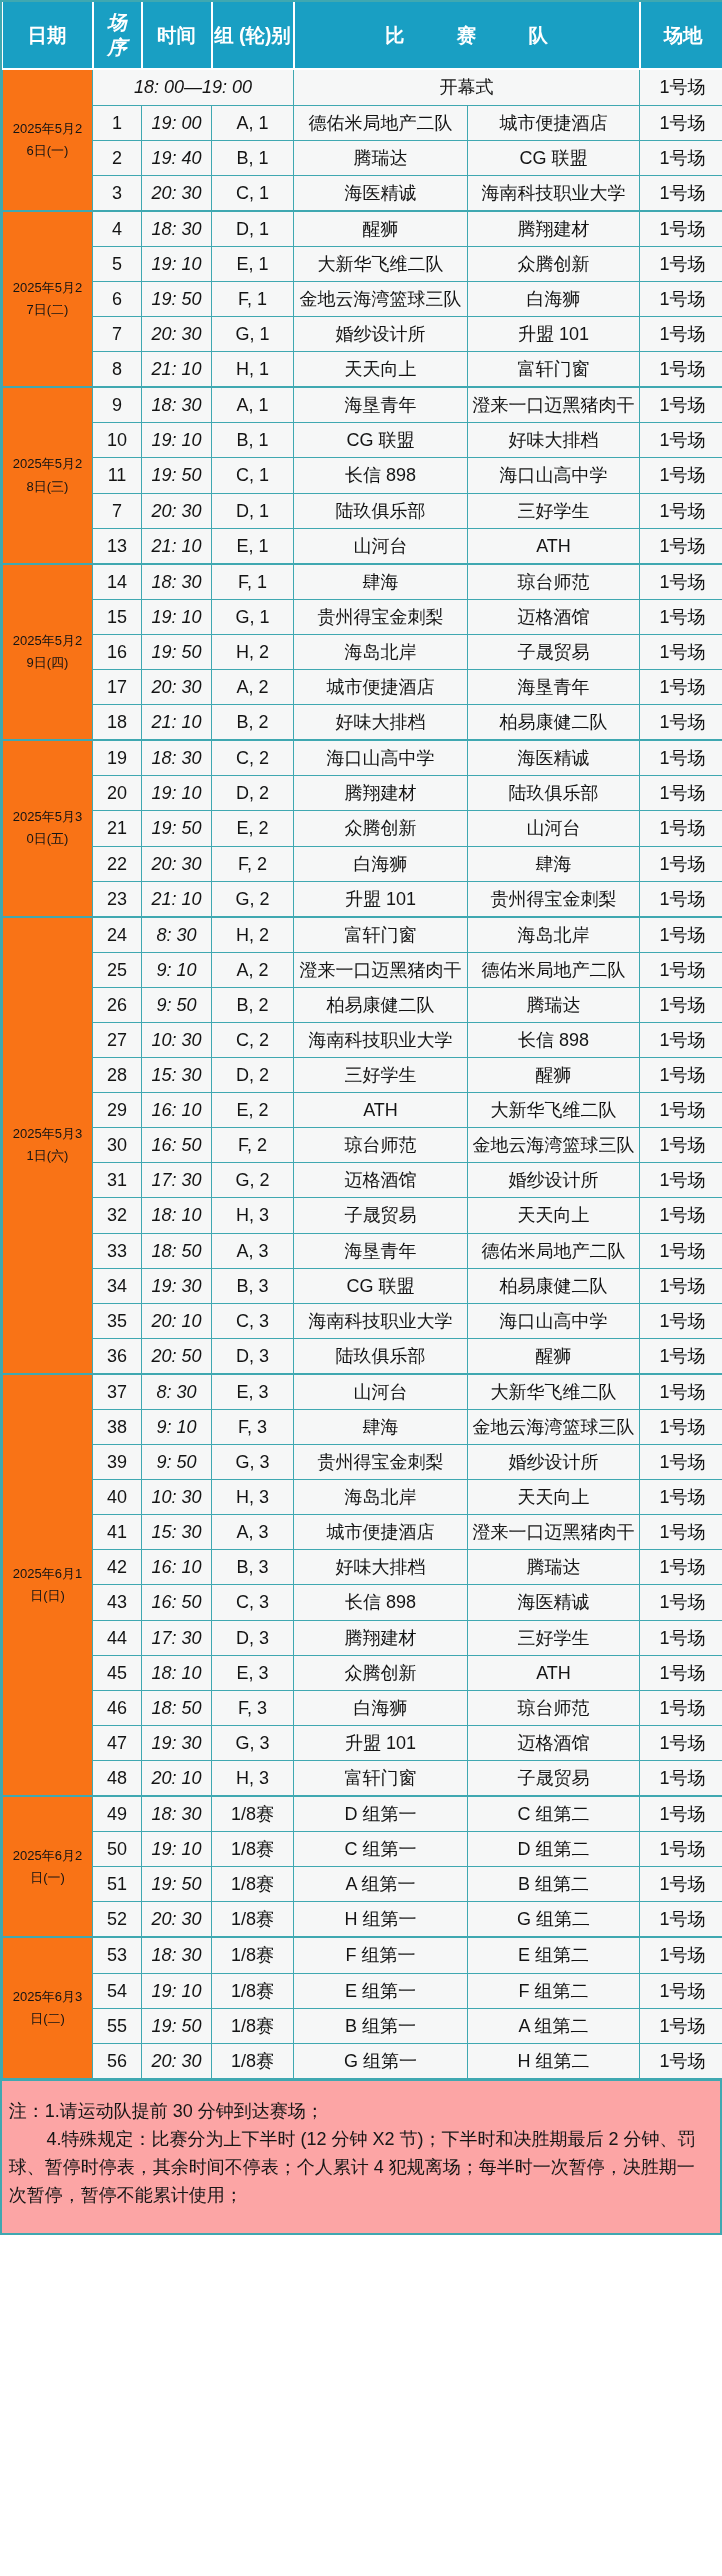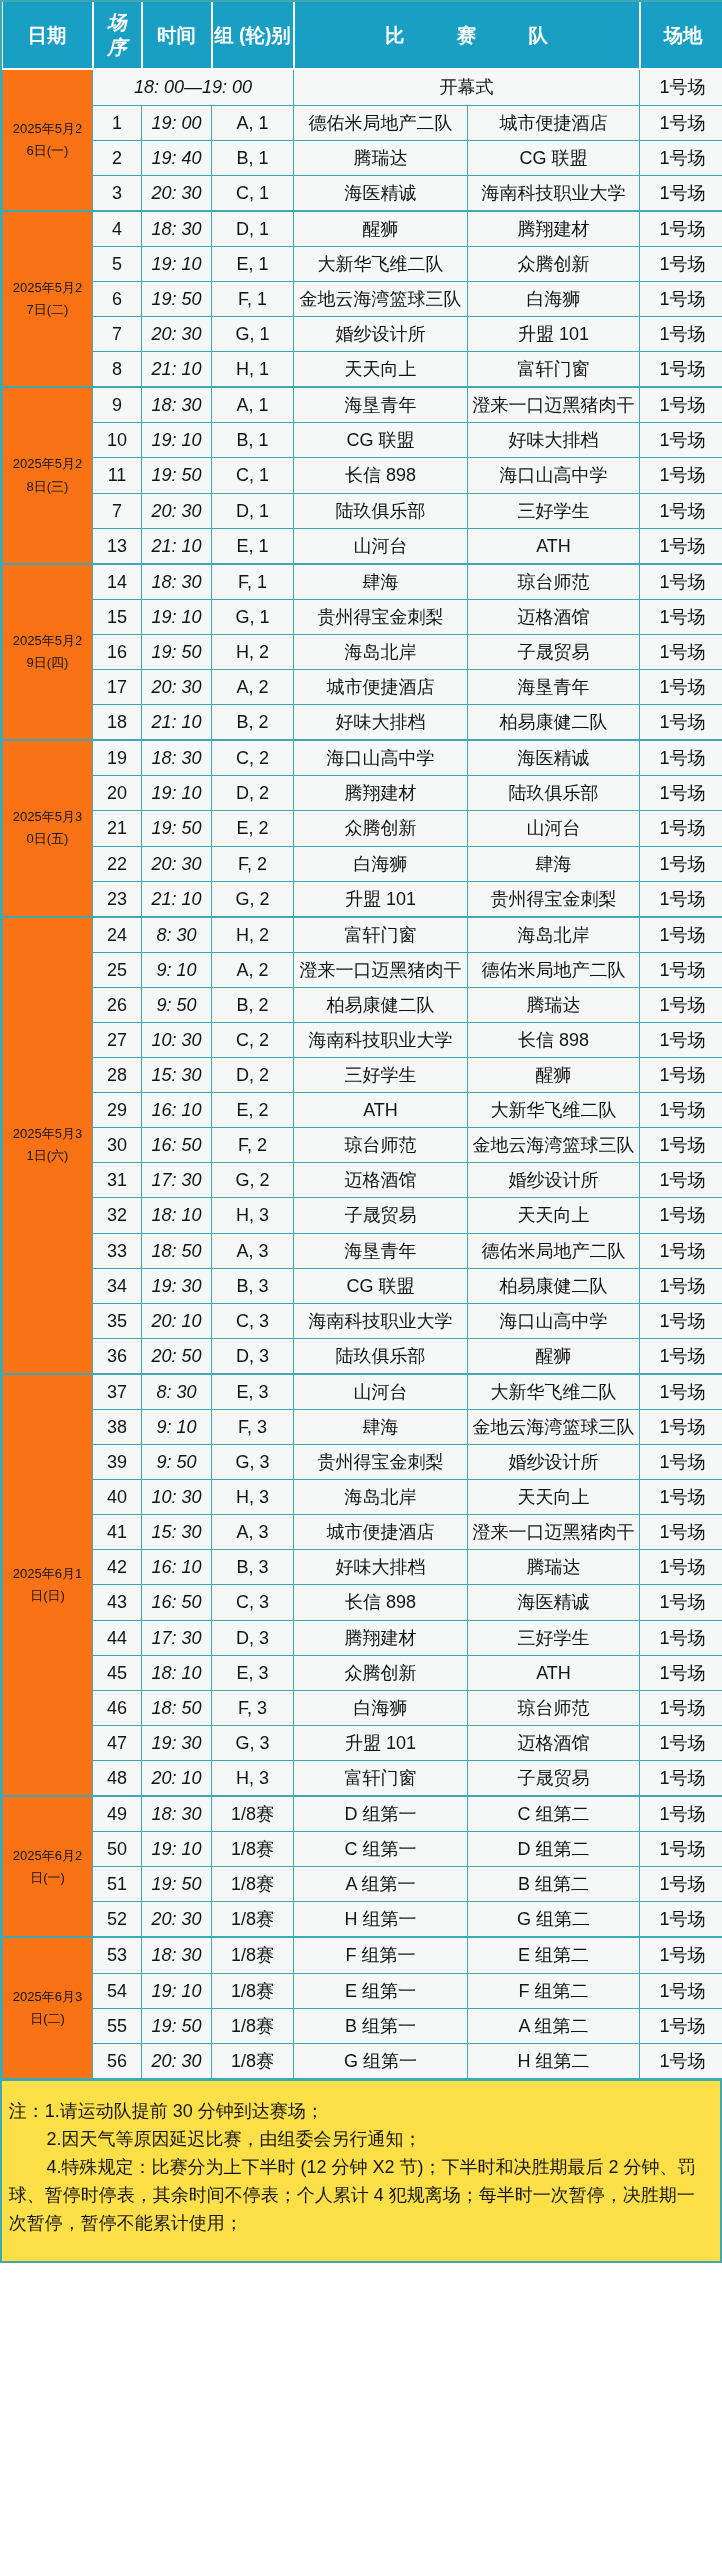--- a/index.html
+++ b/index.html
@@ -48,21 +48,21 @@
   tr.day-start td { border-top: 2.7px solid #3fa8b1; }
   td.date-cell {
     font-size: 13px;
     line-height: 1.7;
     padding: 20px 8px;
     background: #f97316;
   }
   td.time-cell { letter-spacing: 0px; font-style: italic; }
   .notes {
     border-top: 2.7px solid #3fa8b1;
-    background: #fde047;
+    background: #fca5a5;
     padding: 17.4px 8px 23px 6.7px;
   }
   .note-line {
     font-size: 18px;
     line-height: 1.55;
     color: #161616;
     word-break: break-all;
   }
   .note-line.indent { text-indent: 2.1em; }
 </style>
@@ -550,17 +550,16 @@
           <td class="time-cell">20: 30</td>
           <td>1/8赛</td>
           <td>G 组第一</td>
           <td>H 组第二</td>
           <td>1号场</td>
         </tr>
       </tbody>
   </table>
   <div class="notes" id="notes">
       <div class="note-line">注：1.请运动队提前 30 分钟到达赛场；</div>
-      <div class="note-line indent">2.因天气等原因延迟比赛，由组委会另行通知；</div>
       <div class="note-line indent">4.特殊规定：比赛分为上下半时 (12 分钟 X2 节)；下半时和决胜期最后 2 分钟、罚球、暂停时停表，其余时间不停表；个人累计 4 犯规离场；每半时一次暂停，决胜期一次暂停，暂停不能累计使用；</div>
     </div>
 </div>
 
 
 </body></html>

